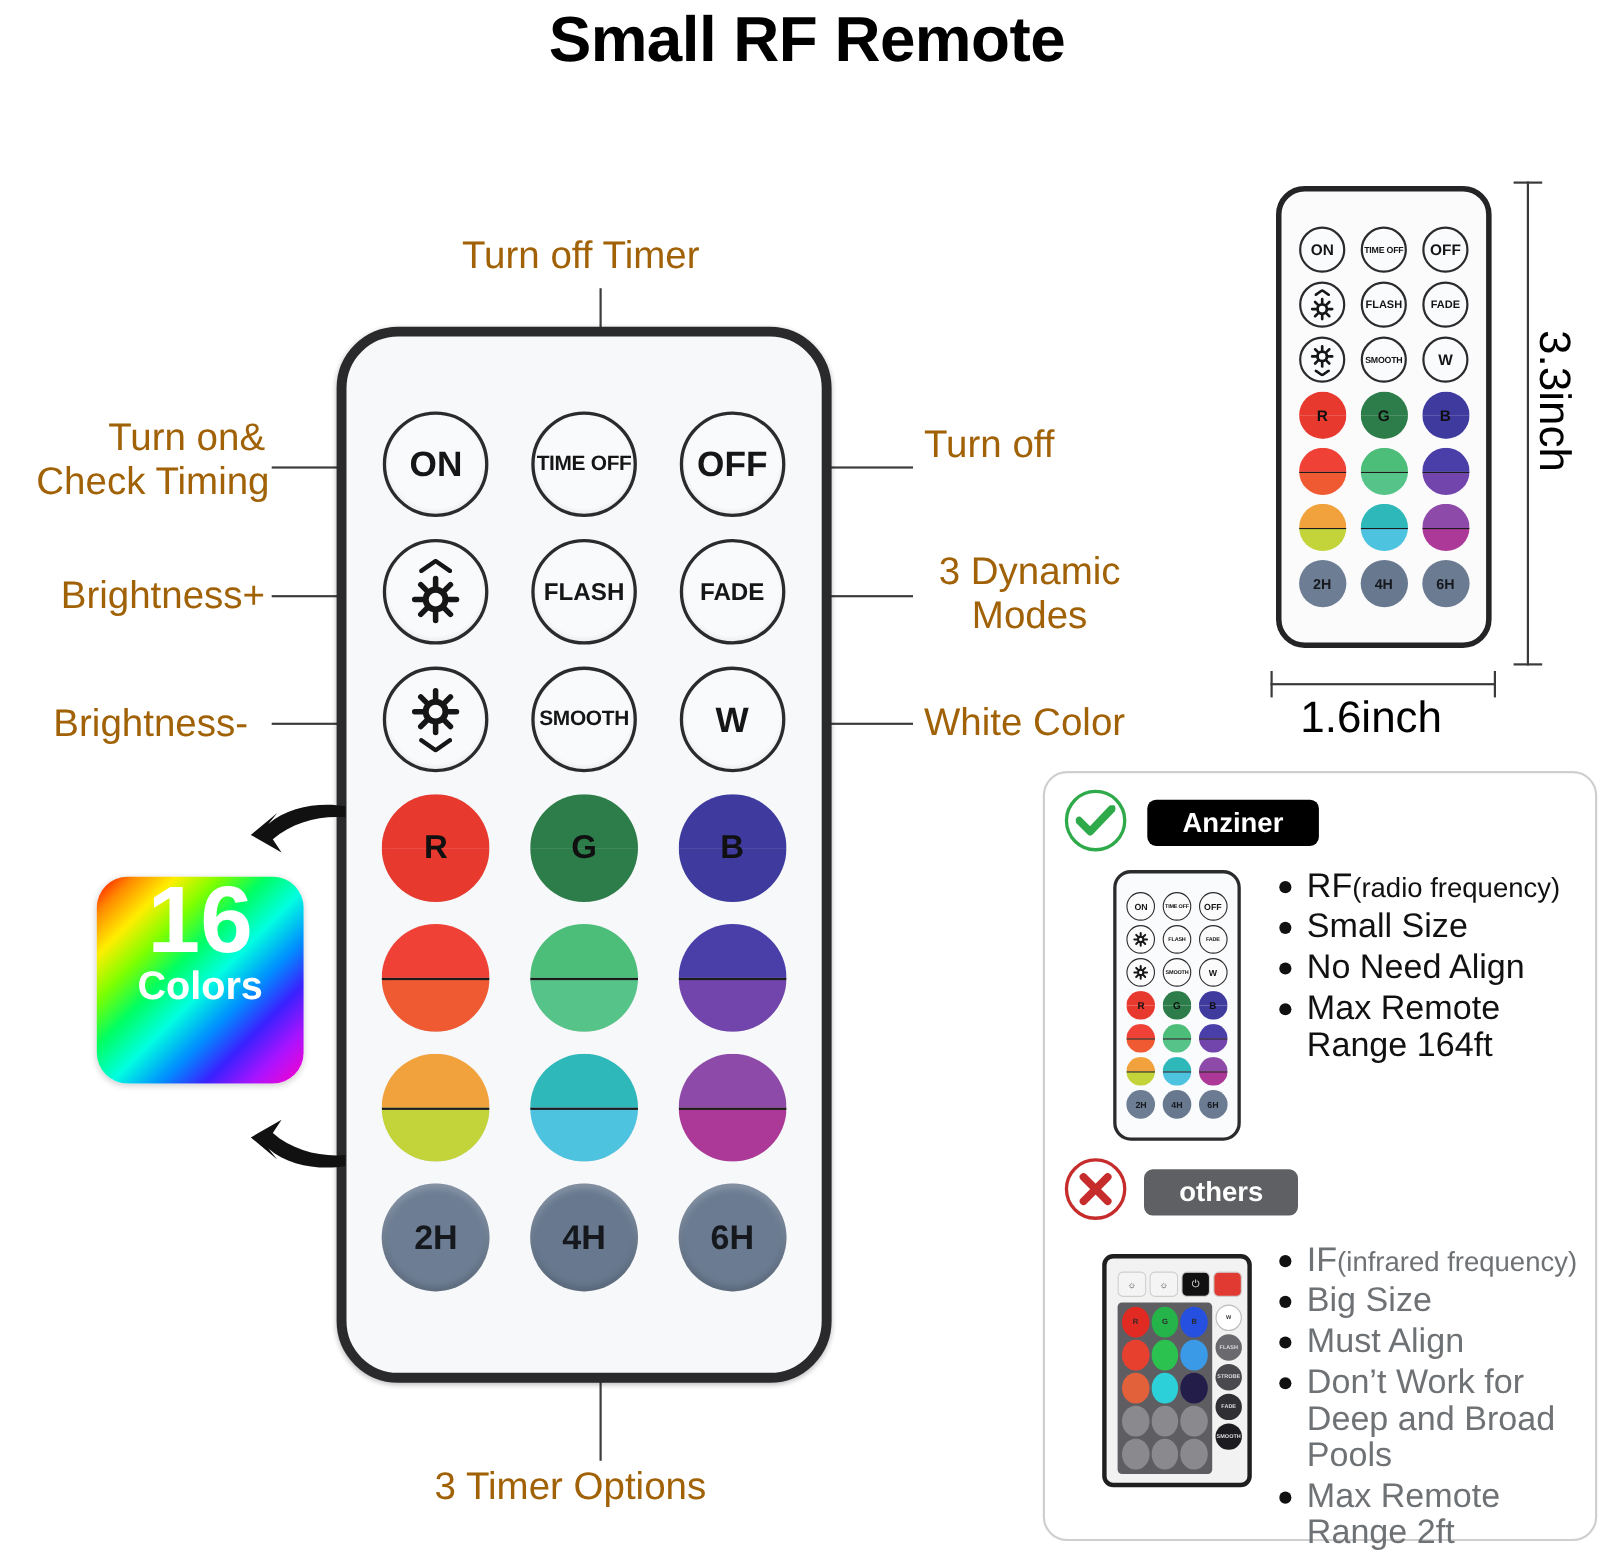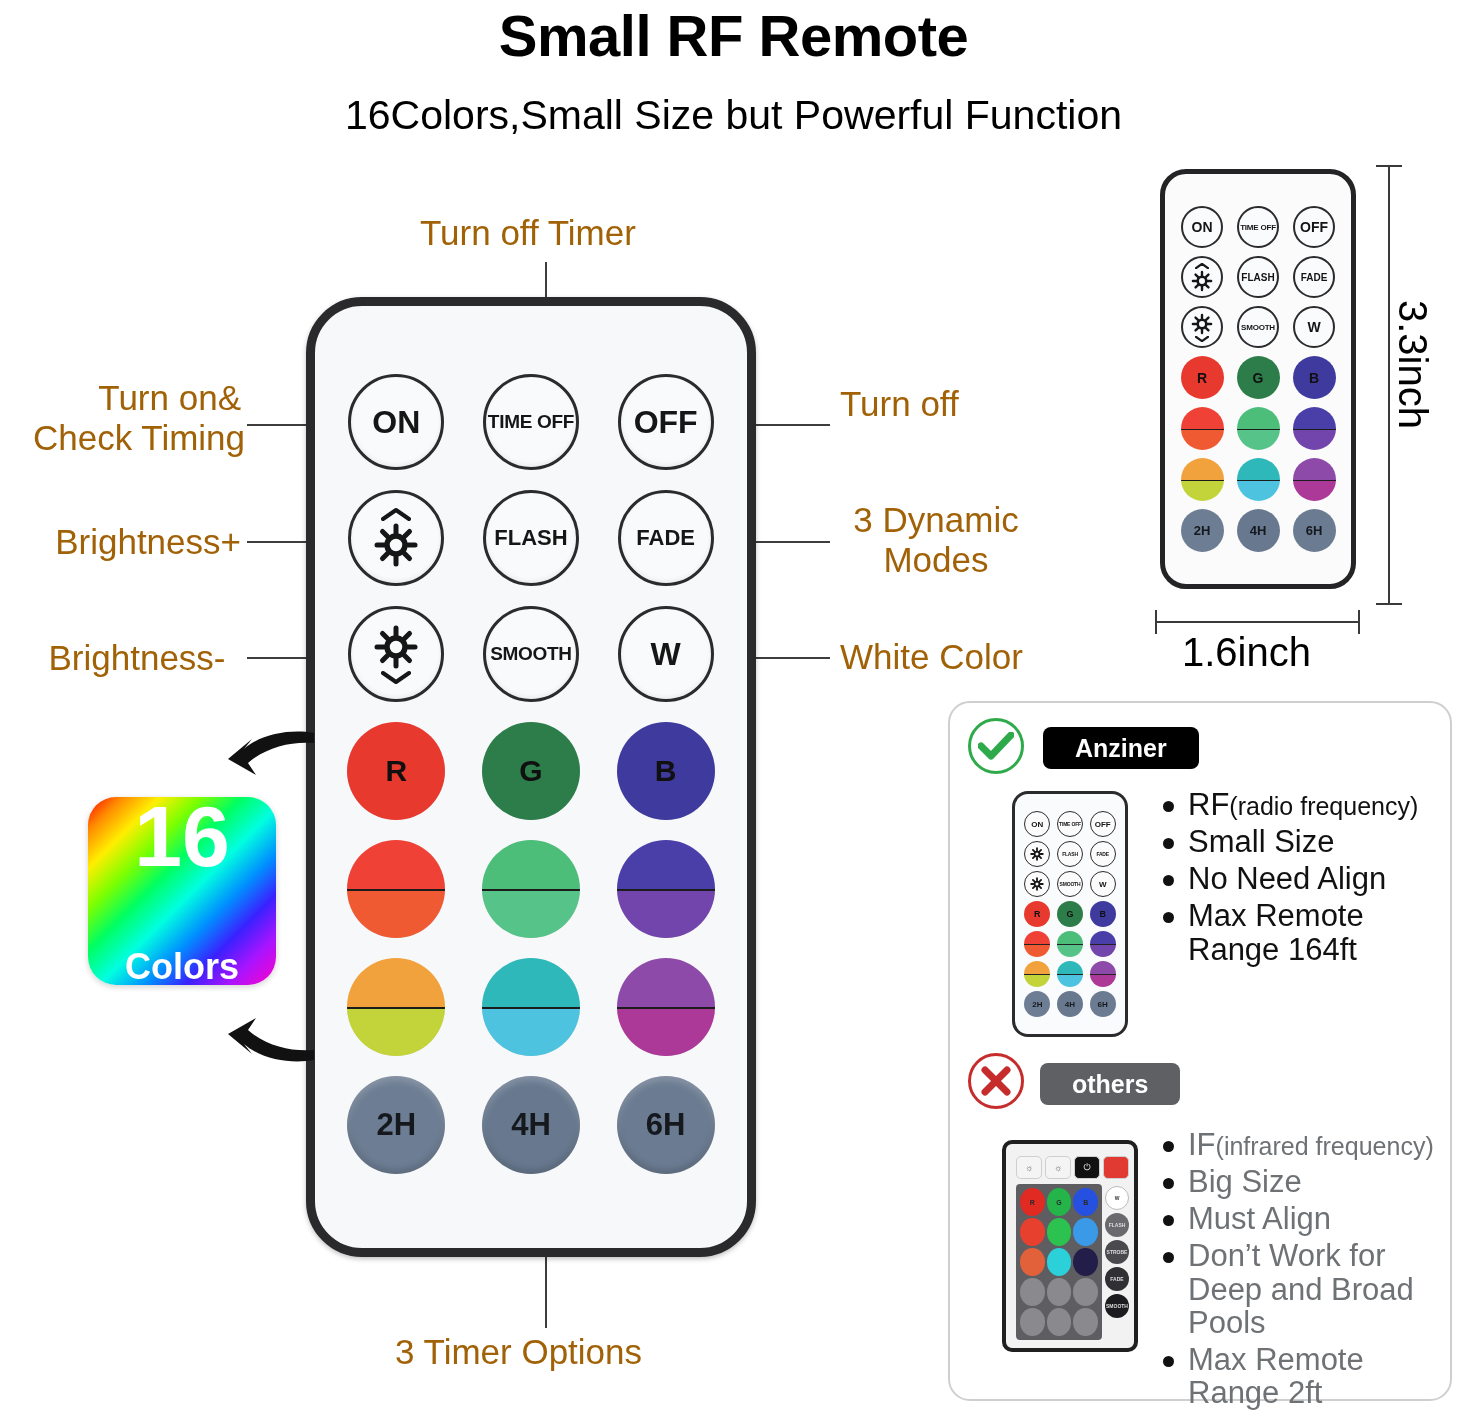--- a/index.html
+++ b/index.html
@@ -83,21 +83,21 @@
 
   
   .badge16 {
     position: absolute; left: 88px; top: 797px;
     width: 188px; height: 188px; border-radius: 28px;
     background: linear-gradient(135deg,
       #ff0000 0%, #ff8a00 9%, #ffee00 19%, #7dff00 30%,
       #00ff62 41%, #00ffe0 53%, #0090ff 65%, #3a21ff 76%,
       #a814ff 87%, #ff00c8 100%);
     display: flex; flex-direction: column;
-    align-items: center; justify-content: space-between;
+    align-items: center; justify-content: flex-start;
     box-shadow: 0 2px 6px rgba(0,0,0,.18);
   }
   .badge16 .n16 { font-size: 86px; font-weight: 700; color: #fff; line-height: .92; }
   .badge16 .ctxt { font-size: 36px; font-weight: 700; color: #fff; line-height: 1; margin-top: 2px; }
 
   
   .remote-sm {
     position: absolute; left: 1160px; top: 169px;
     width: 196px; height: 420px;
     background: #fbfbfc; border: 5px solid #242426; border-radius: 26px;
@@ -219,21 +219,20 @@
   .ir-right b { display:block; width: 24px; height: 24px; border-radius: 50%;
                 font-size: 5px; font-weight: 700; color: #ddd;
                 display:flex; align-items:center; justify-content:center; }
 </style>
 </head>
 <body>
 
 <div id="page">
 
   <div class="title">Small RF Remote</div>
-  <div class="subtitle">16Colors,Small Size but Powerful Function</div>
 
   <div class="lead v" style="left:545px; top:262px; height:160px;"></div>
   <div class="lead h" style="left:247px; top:424px; width:135px;"></div>
   <div class="lead h" style="left:247px; top:541px; width:135px;"></div>
   <div class="lead h" style="left:247px; top:657px; width:135px;"></div>
   <div class="lead h" style="left:712px; top:424px; width:118px;"></div>
   <div class="lead h" style="left:712px; top:541px; width:118px;"></div>
   <div class="lead h" style="left:712px; top:657px; width:118px;"></div>
 
   <div class="lead h" style="left:411px; top:1236px; width:270px;"></div>

